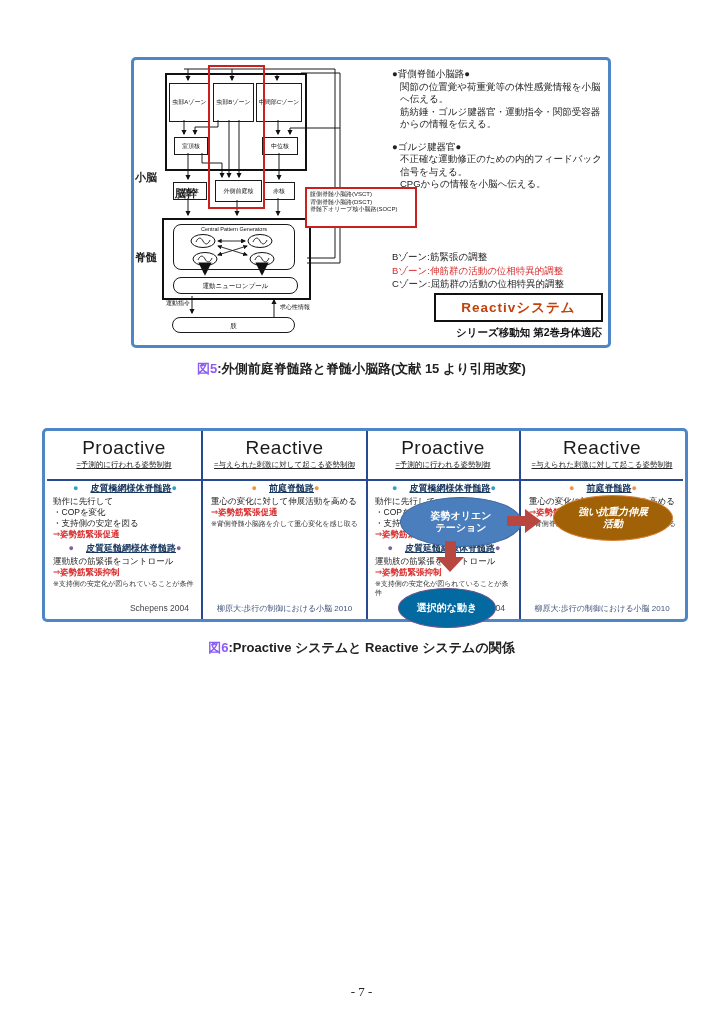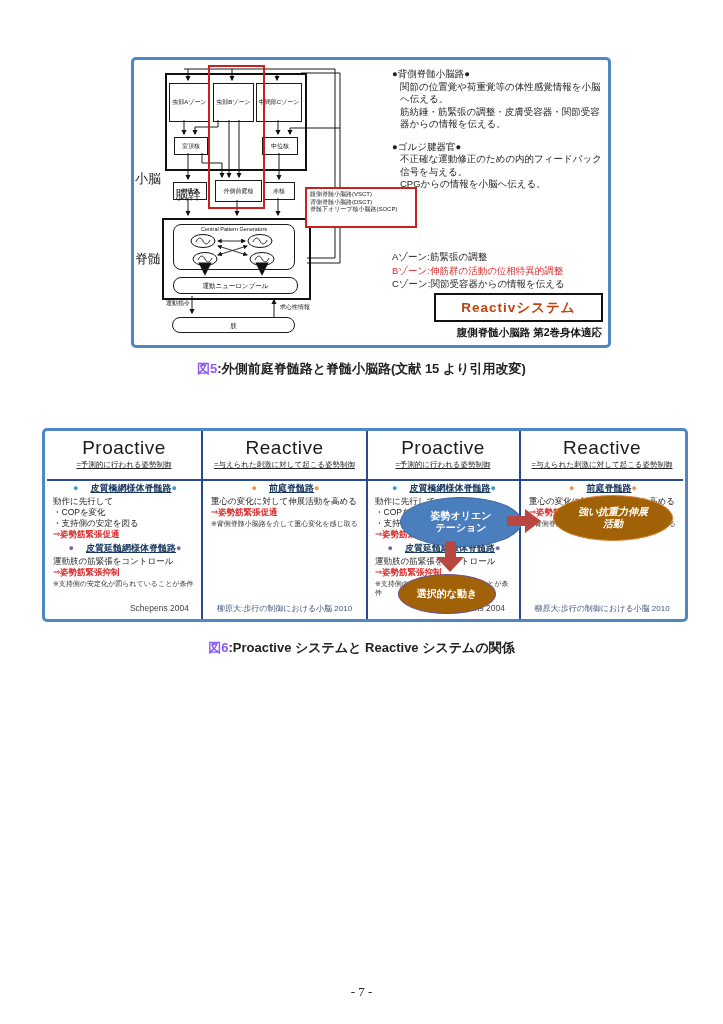--- a/index.html
+++ b/index.html
@@ -11,21 +11,21 @@
   
   .figframe{position:absolute;background:#fff;border:3px solid #4f87c6;border-radius:5px;}
   
   #fig5-inner{position:absolute;left:0;top:0;width:474px;height:285px;}
   .dbox{position:absolute;border:1.2px solid #1a1a1a;background:transparent;
         display:flex;align-items:center;justify-content:center;text-align:center;
         font-size:6px;line-height:7px;color:#111;z-index:3;}
   .dbox.round{border-radius:8px;}
   .thickframe{position:absolute;border:2.6px solid #111;z-index:2;}
   .redframe{position:absolute;border:2.4px solid #cc2020;z-index:6;background:transparent;}
-  .regionlbl{position:absolute;font-size:13px;font-weight:normal;color:#222;z-index:3;}
+  .regionlbl{position:absolute;font-size:11px;font-weight:bold;color:#222;z-index:3;}
   .flowlbl{position:absolute;font-size:6px;color:#111;z-index:3;}
   .tractnote{position:absolute;border:2px solid #cc2020;z-index:6;background:#fff;
              font-size:6px;line-height:7.6px;color:#222;padding:2px 3px;text-align:left;}
   #fig5-svg{position:absolute;left:0;top:0;z-index:1;}
   .cpgtitle{position:absolute;width:100%;top:1px;font-size:5.5px;color:#111;text-align:center;}
   
   .notesblock{position:absolute;left:258px;top:8px;width:214px;font-size:9.5px;line-height:12.5px;color:#222;z-index:3;}
   .notetitle{font-weight:400;}
   .notebody{padding-left:8px;}
   .vnote{margin-top:10px;}
@@ -155,34 +155,34 @@
       <div class="cpgtitle">Central Pattern Generators</div>
     </div>
     <div class="dbox round" style="left:39px;top:217px;width:123px;height:15px;font-size:6.5px;">運動ニューロンプール</div>
     <div class="dbox round" style="left:38px;top:257px;width:121px;height:14px;font-size:6.5px;">肢</div>
     <div class="flowlbl" style="left:32px;top:239px;">運動指令</div>
     <div class="flowlbl" style="left:146px;top:243px;">求心性情報</div>
 
     <div class="notesblock">
       <div class="notetitle">●背側脊髄小脳路●</div>
       <div class="notebody">関節の位置覚や荷重覚等の体性感覚情報を小脳へ伝える。</div>
-      <div class="notebody">筋紡錘・筋緊張の調整・皮膚受容器・関節受容器からの情報を伝える。</div>
+      <div class="notebody">筋紡錘・ゴルジ腱器官・運動指令・関節受容器からの情報を伝える。</div>
       <div class="notetitle vnote">●ゴルジ腱器官●</div>
       <div class="notebody">不正確な運動修正のための内的フィードバック信号を与える。</div>
       <div class="notebody">CPGからの情報を小脳へ伝える。</div>
     </div>
 
     <div class="zonelist">
-      <div>Aゾーン:筋緊張の調整</div>
+      <div>Bゾーン:筋緊張の調整</div>
       <div class="zone-red">Bゾーン:伸筋群の活動の位相特異的調整</div>
-      <div>Cゾーン:関節受容器からの情報を伝える</div>
+      <div>Cゾーン:屈筋群の活動の位相特異的調整</div>
     </div>
 
     <div class="reactivbox">Reactivシステム</div>
-    <div class="fig5source">腹側脊髄小脳路 第2巻身体適応</div>
+    <div class="fig5source">シリーズ移動知 第2巻身体適応</div>
   </div>
 </div>
 
 <div class="caption" style="top:360px;">
   <span class="capblue">図5</span><span>:外側前庭脊髄路と脊髄小脳路(文献 15 より引用改変)</span>
 </div>
 
 <div class="figframe" style="left:42px;top:428px;width:640px;height:188px;">
   <div id="fig6-inner">
 
@@ -256,21 +256,21 @@
       </div>
       <div class="yanagihara">柳原大:歩行の制御における小脳 2010</div>
     </div>
 
     <div class="oval" style="left:355px;top:66px;width:120px;height:48px;background:#4a7ebc;border:1.5px solid #3a689e;">
       <span style="width:70px;">姿勢オリエンテーション</span>
     </div>
     <div class="oval" style="left:508px;top:64px;width:118px;height:44px;background:#a16207;border:1.5px solid #d97f33;font-style:italic;">
       <span style="width:80px;">強い抗重力伸展活動</span>
     </div>
-    <div class="oval" style="left:353px;top:143px;width:96px;height:38px;background:#a16207;border:1.5px solid #6b528c;align-items:center;">
+    <div class="oval" style="left:353px;top:157px;width:96px;height:38px;background:#0369a1;border:1.5px solid #6b528c;align-items:center;">
       <span>選択的な動き</span>
     </div>
     <svg id="fig6-arrows" width="640" height="188" viewBox="0 0 640 188">
       <polygon points="462,85 480,85 480,78 496,90 480,102 480,95 462,95" fill="#b8473f"></polygon>
       <polygon points="400,110 411,110 411,126 419,126 405,141 391,126 400,126" fill="#b8473f"></polygon>
     </svg>
   </div>
 </div>
 
 <div class="caption" style="top:639px;">

